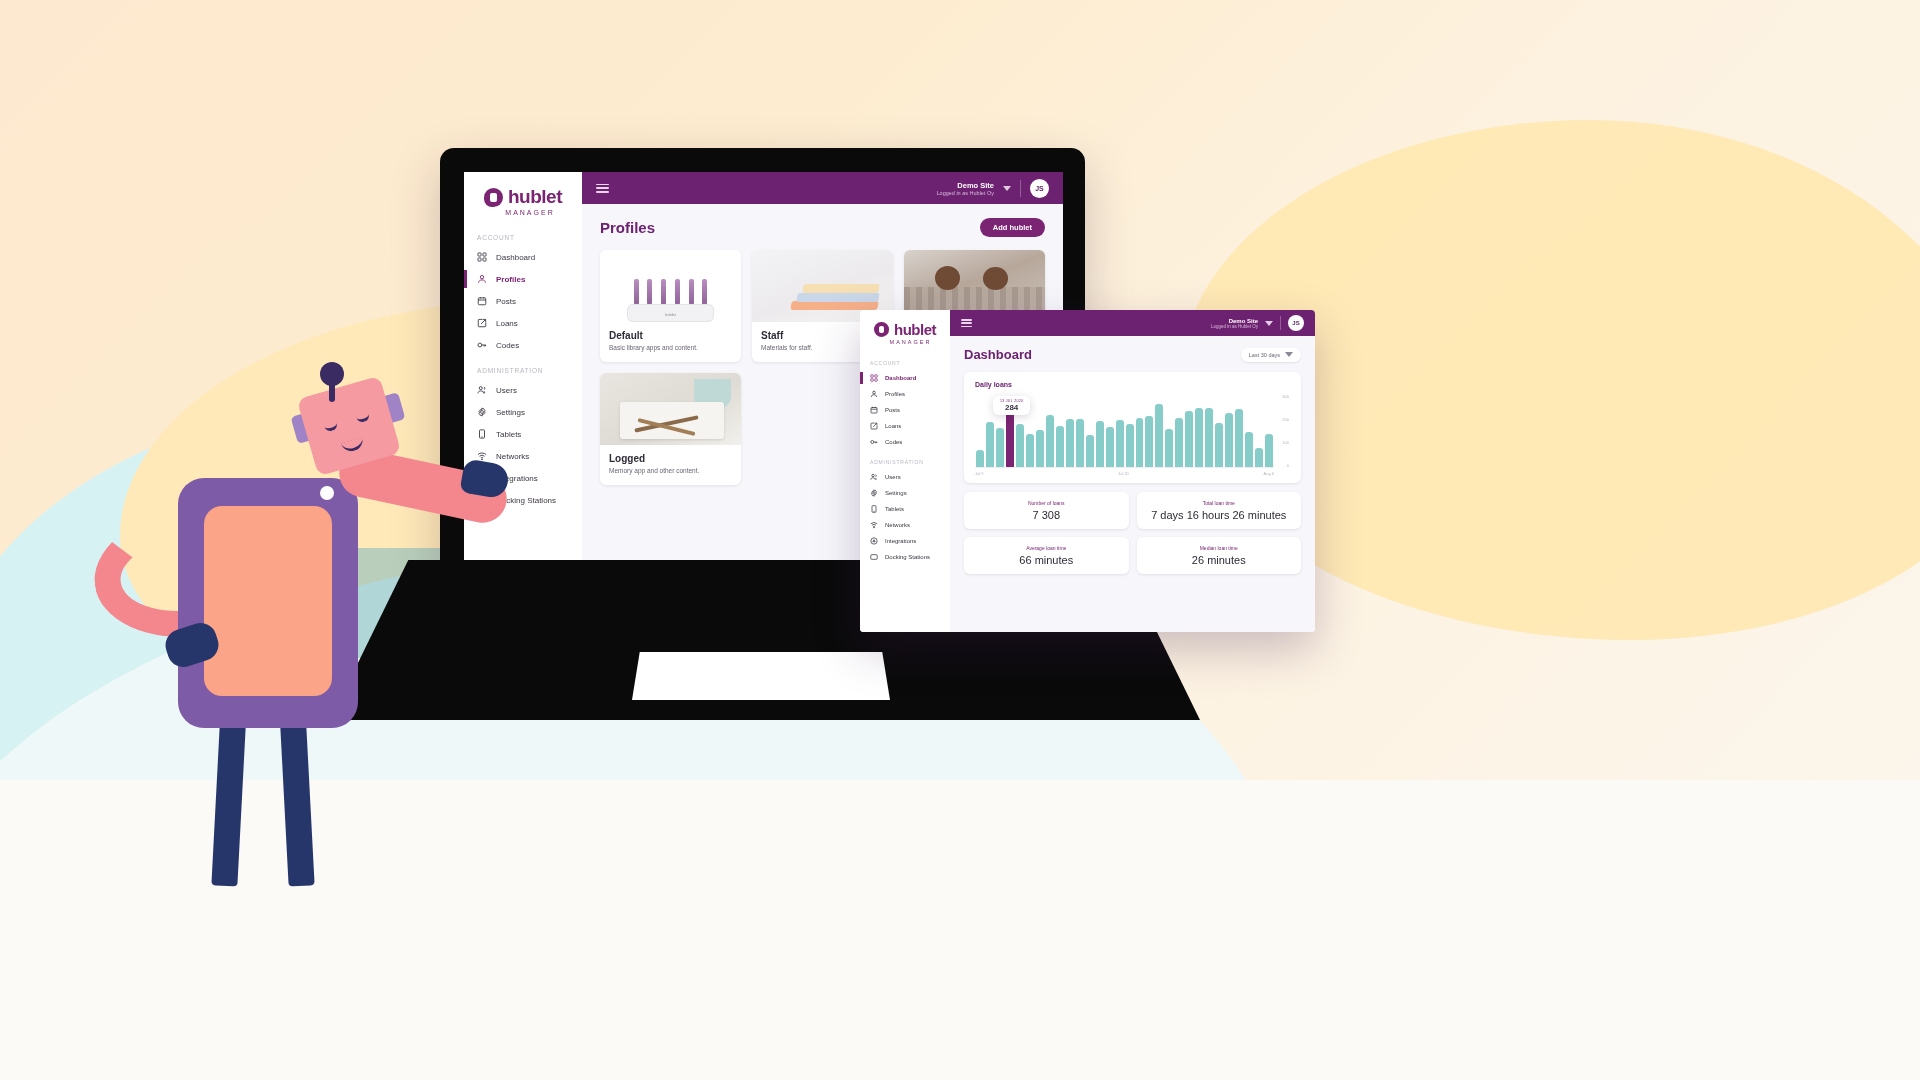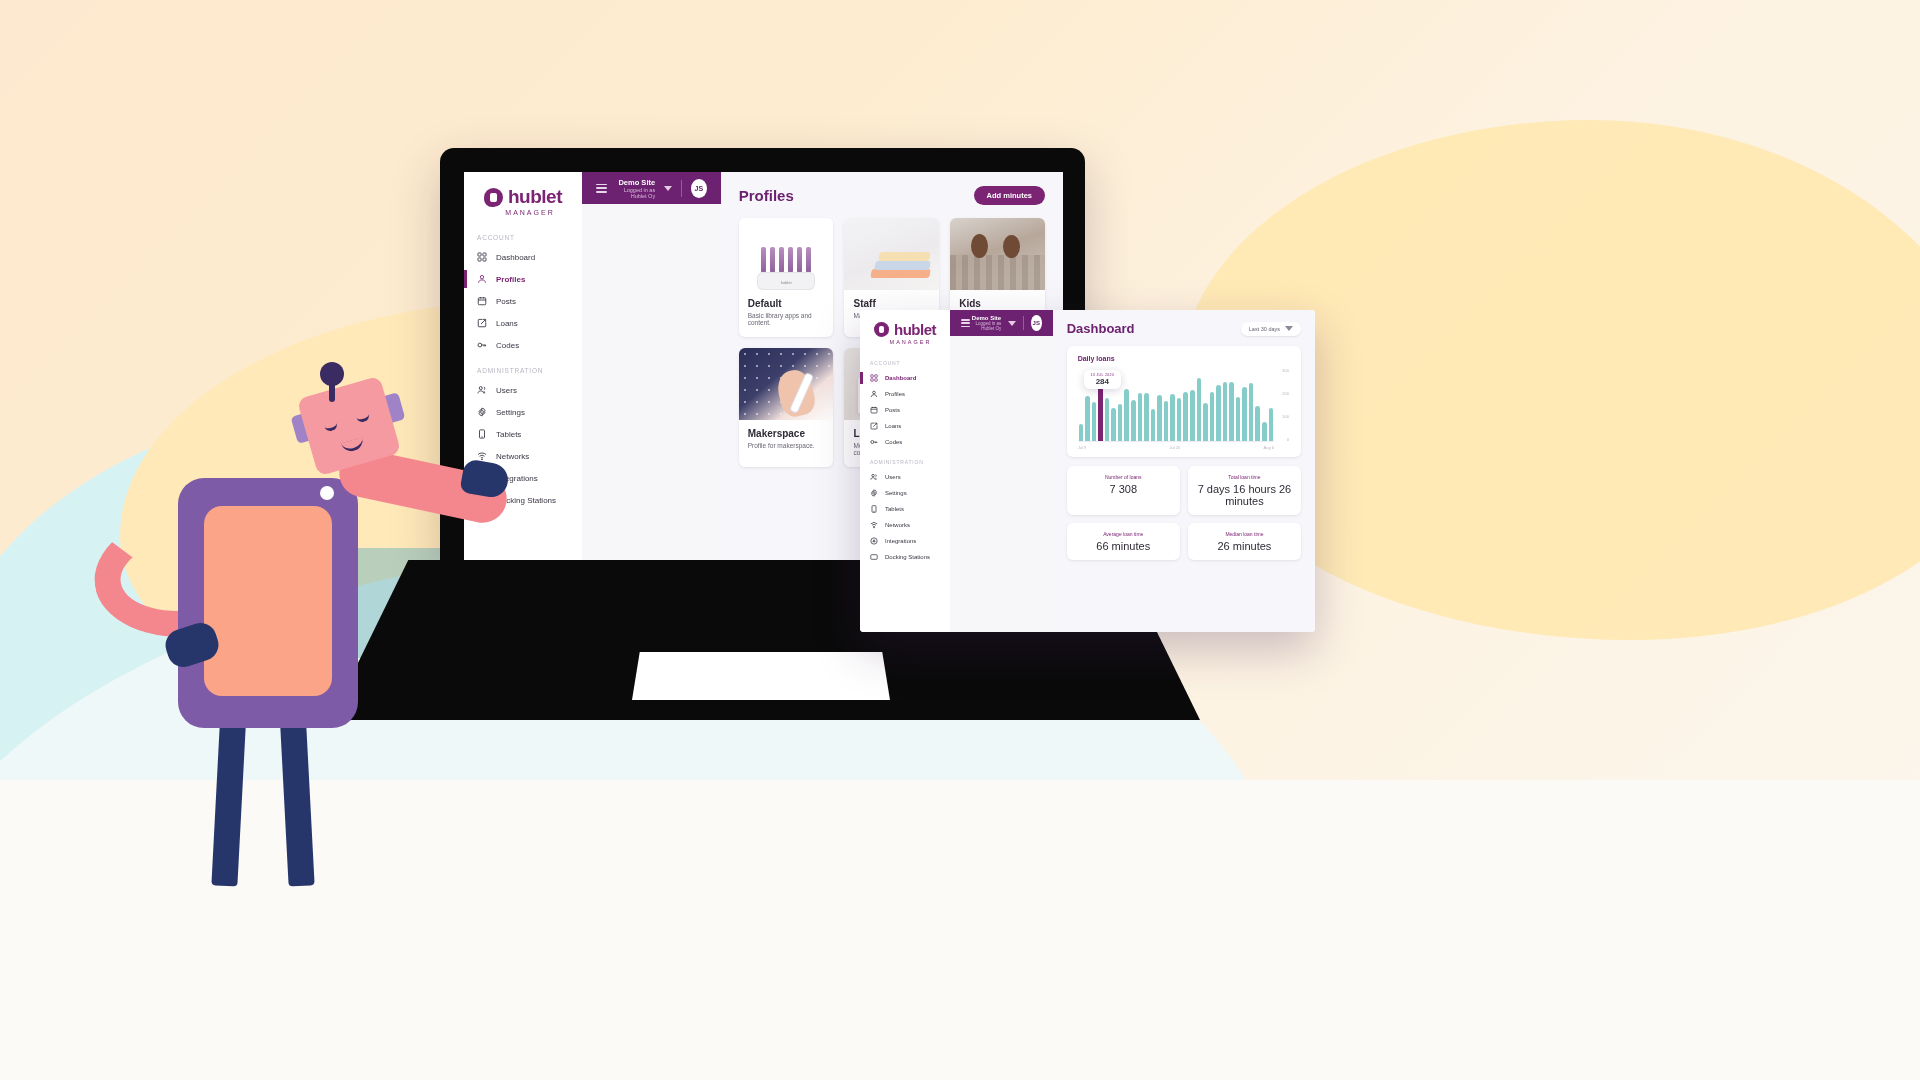--- a/index.html
+++ b/index.html
@@ -79,21 +79,21 @@
 
   .nav-group-label { color: #b9b4c2; text-transform: uppercase; letter-spacing: .8px; }
   .nav-item { display: flex; align-items: center; color: #3b3543; position: relative; }
   .nav-item.active { color: #7b2473; font-weight: 600; }
   .nav-item.active::before {
     content:""; position:absolute; left:0; top:10%; height:80%; width:3px; background:#7b2473;
   }
   .nav-icon { display:inline-flex; align-items:center; justify-content:center; flex:0 0 auto; }
   .nav-icon svg { display:block; }
 
-  .app-main { flex: 1 1 auto; display: flex; flex-direction: row; min-width: 0; }
+  .app-main { flex: 1 1 auto; display: flex; flex-direction: column; min-width: 0; }
   .topbar { background: #6d2171; display: flex; align-items: center; justify-content: space-between; }
   .hamburger { display:flex; flex-direction:column; justify-content:space-between; }
   .hamburger span { display:block; background:#e9d6ea; border-radius:2px; }
   .topbar-right { display:flex; align-items:center; }
   .site-block { text-align:right; }
   .site-name { color:#fff; font-weight:700; }
   .site-sub { color:#d6b9d8; }
   .caret { border-left:4px solid transparent; border-right:4px solid transparent; border-top:5px solid #e3cde4; }
   .divider-v { background: rgba(255,255,255,.28); }
   .avatar { background:#fff; border-radius:50%; display:flex; align-items:center; justify-content:center; color:#5c2660; font-weight:700; }
@@ -348,21 +348,21 @@
             </div>
             <span class="caret"></span>
             <span class="divider-v" style="width:1px;height:17px;"></span>
             <span class="avatar" style="width:19px;height:19px;font-size:7px;">JS</span>
           </div>
         </header>
 
         <div class="content" style="padding:14px 18px 0 18px;">
           <div style="display:flex;align-items:center;justify-content:space-between;margin-bottom:13px;">
             <h1 class="page-title" style="font-size:15px;">Profiles</h1>
-            <button class="pill-btn" style="font-size:7.5px;padding:5px 13px;">Add minutes</button>
+            <button class="pill-btn" style="font-size:7.5px;padding:5px 13px;">Add hublet</button>
           </div>
 
           <div class="cards" style="gap:11px;">
 
             <div class="card">
               <div class="card-img tn-default" style="height:72px;">
                 <div class="dock">
                   <div class="dock-slots">
                       <i></i>
                       <i></i>
@@ -398,31 +398,20 @@
                 <span class="shelf"></span>
                 <span class="face" style="left:22%;top:22%;width:18%;height:34%;"></span>
                 <span class="face" style="left:56%;top:24%;width:18%;height:32%;"></span>
               </div>
               <div class="card-body" style="padding:8px 9px 11px;">
                 <div class="card-title" style="font-size:10px;">Kids</div>
                 <div class="card-desc" style="font-size:6.5px;margin-top:3px;"></div>
               </div>
             </div>
 
-            <div class="card">
-              <div class="card-img tn-maker" style="height:72px;">
-                <span class="dots"></span>
-                  <span class="hand"></span>
-                  <span class="pen"></span>
-              </div>
-              <div class="card-body" style="padding:8px 9px 11px;">
-                <div class="card-title" style="font-size:10px;">Makerspace</div>
-                <div class="card-desc" style="font-size:6.5px;margin-top:3px;">Profile for makerspace.</div>
-              </div>
-            </div>
 
             <div class="card">
               <div class="card-img tn-senior" style="height:72px;">
                 <span class="cup"></span>
                   <span class="book"></span>
                   <span class="glass"></span>
                   <span class="glass2"></span>
               </div>
               <div class="card-body" style="padding:8px 9px 11px;">
                 <div class="card-title" style="font-size:10px;">Logged</div>

